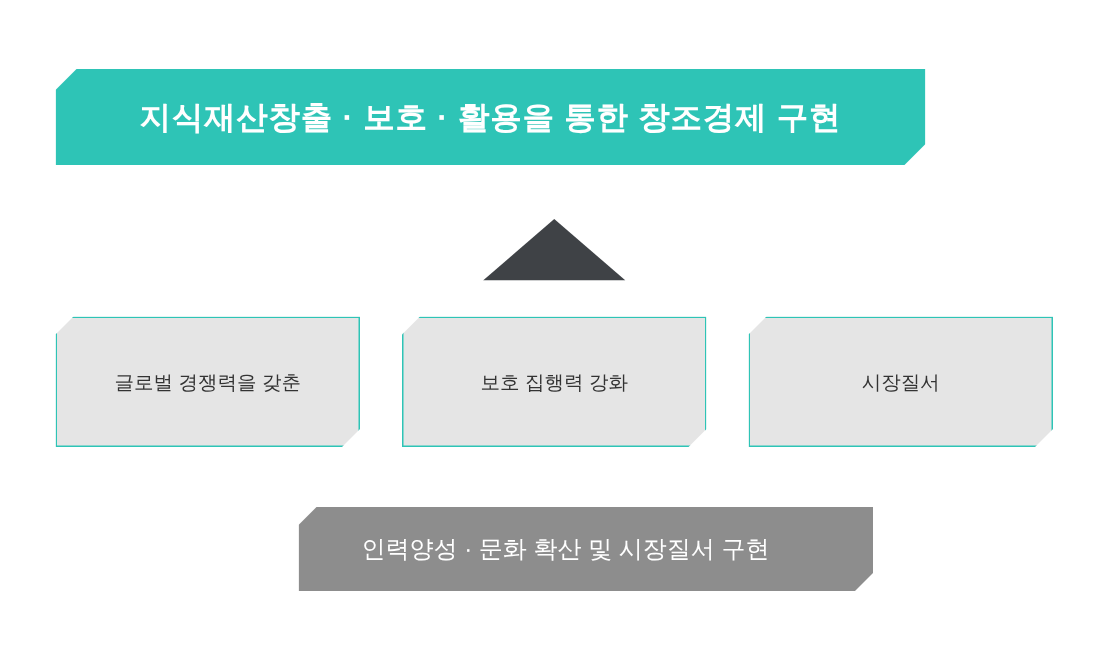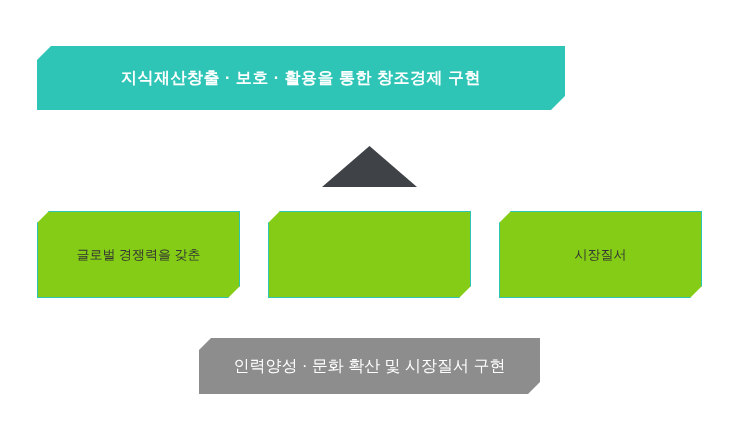--- a/index.html
+++ b/index.html
@@ -18,28 +18,28 @@
     width: 739px;
     height: 446px;
     background: #ffffff;
   }
 
   
   .banner {
     position: absolute;
     left: 37px;
     top: 46px;
-    width: 528px;
+    width: 580px;
     height: 64px;
     background: #2ec4b6;
     color: #ffffff;
     display: flex;
     align-items: center;
     justify-content: center;
-    font-size: 16px;
+    font-size: 21px;
     font-weight: bold;
     letter-spacing: 0.5px;
     
     clip-path: polygon(14px 0, 100% 0, 100% calc(100% - 14px), calc(100% - 14px) 100%, 0 100%, 0 14px);
   }
   .banner-text {
     white-space: nowrap;
   }
 
   
@@ -59,21 +59,21 @@
     width: 739px;
     height: 87px;
   }
   .box {
     position: absolute;
     top: 0;
     width: 203px;
     height: 87px;
     box-sizing: border-box;
     border: 1px solid #2ec4b6;
-    background: #84cc16;
+    background: #e5e5e5;
     color: #333333;
     display: flex;
     flex-direction: column;
     align-items: center;
     justify-content: center;
     font-size: 13px;
     line-height: 19px;
     clip-path: polygon(12px 0, 100% 0, 100% calc(100% - 12px), calc(100% - 12px) 100%, 0 100%, 0 12px);
   }
   .box-1 { left: 37px; }
@@ -85,23 +85,23 @@
   .footer-bar {
     position: absolute;
     left: 199px;
     top: 338px;
     width: 341px;
     height: 56px;
     background: #8d8d8d;
     color: #ffffff;
     display: flex;
     align-items: center;
-    justify-content: center;
     font-size: 16px;
     clip-path: polygon(12px 0, 100% 0, 100% calc(100% - 12px), calc(100% - 12px) 100%, 0 100%, 0 12px);
+    padding-left: 42px;
   }
   .footer-text { white-space: nowrap; }
 </style>
 </head>
 <body>
 
 <div id="diagram">
 
   <div class="banner">
     <span class="banner-text">지식재산창출 · 보호 · 활용을 통한 창조경제 구현</span>
@@ -113,20 +113,21 @@
     </svg>
   </div>
 
   <div class="boxes">
 
     <div class="box box-1">
       <span class="box-line">글로벌 경쟁력을 갖춘</span>
     </div>
 
     <div class="box box-2">
+      <span class="box-line">보호 집행력 강화</span>
     </div>
 
     <div class="box box-3">
       <span class="box-line">시장질서</span>
     </div>
 
   </div>
 
   <div class="footer-bar">
     <span class="footer-text">인력양성 · 문화 확산 및 시장질서 구현</span>

